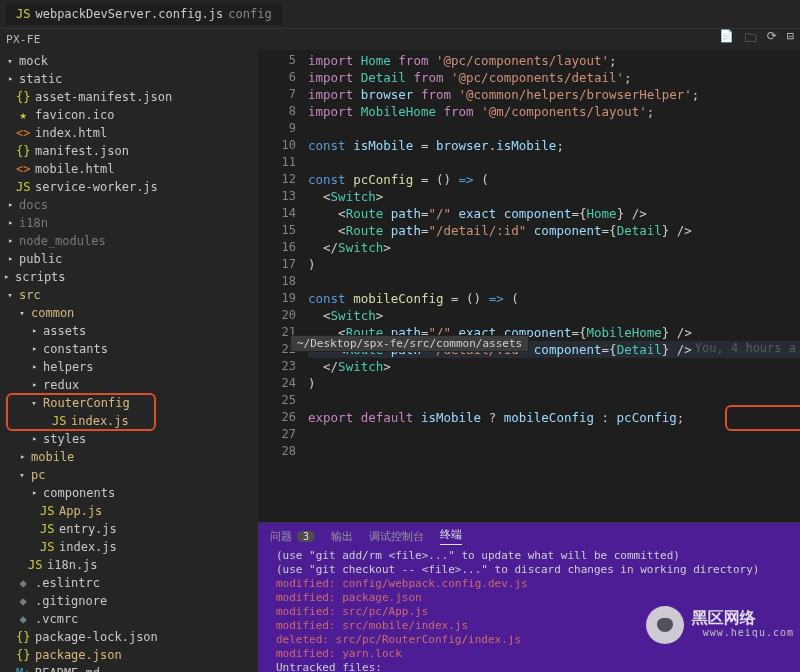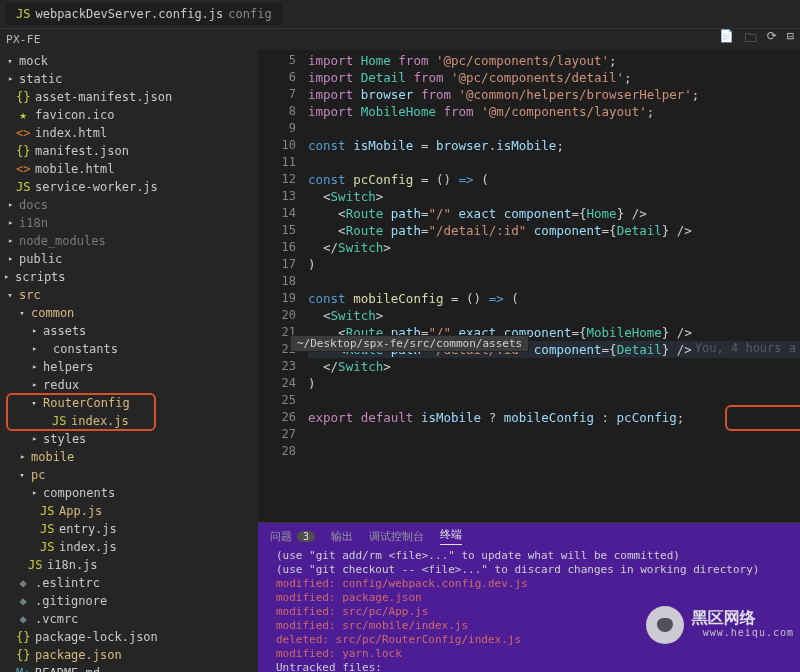--- a/index.html
+++ b/index.html
@@ -181,21 +181,21 @@
       <div class="tree-row yellow-row" style="padding-left: 16px;">
         <span class="chev open">▾</span>
         <span style="margin-left: 3px;">common</span>
       </div>
       <div class="tree-row" style="padding-left: 28px;">
         <span class="chev closed">▾</span>
         <span style="margin-left: 3px;">assets</span>
       </div>
       <div class="tree-row" style="padding-left: 28px;">
         <span class="chev closed">▾</span>
-        <span style="margin-left: 13px; text-align: center;">constants</span>
+        <span style="margin-left: 3px; text-align: center;">constants</span>
       </div>
       <div class="tree-row" style="padding-left: 28px;">
         <span class="chev closed">▾</span>
         <span style="margin-left: 3px;">helpers</span>
       </div>
       <div class="tree-row" style="padding-left: 28px;">
         <span class="chev closed">▾</span>
         <span style="margin-left: 3px;">redux</span>
       </div>
       <div class="tree-row yellow-row" style="padding-left: 28px;">

